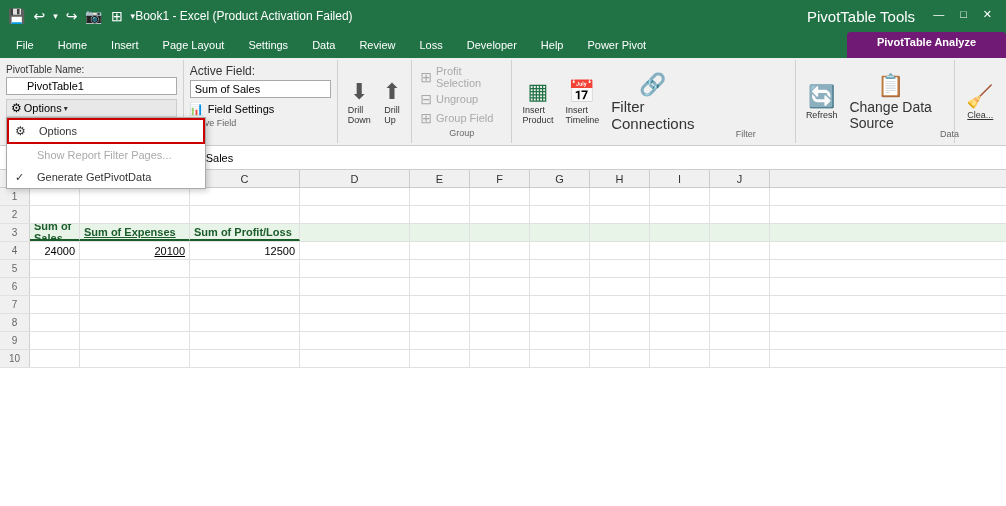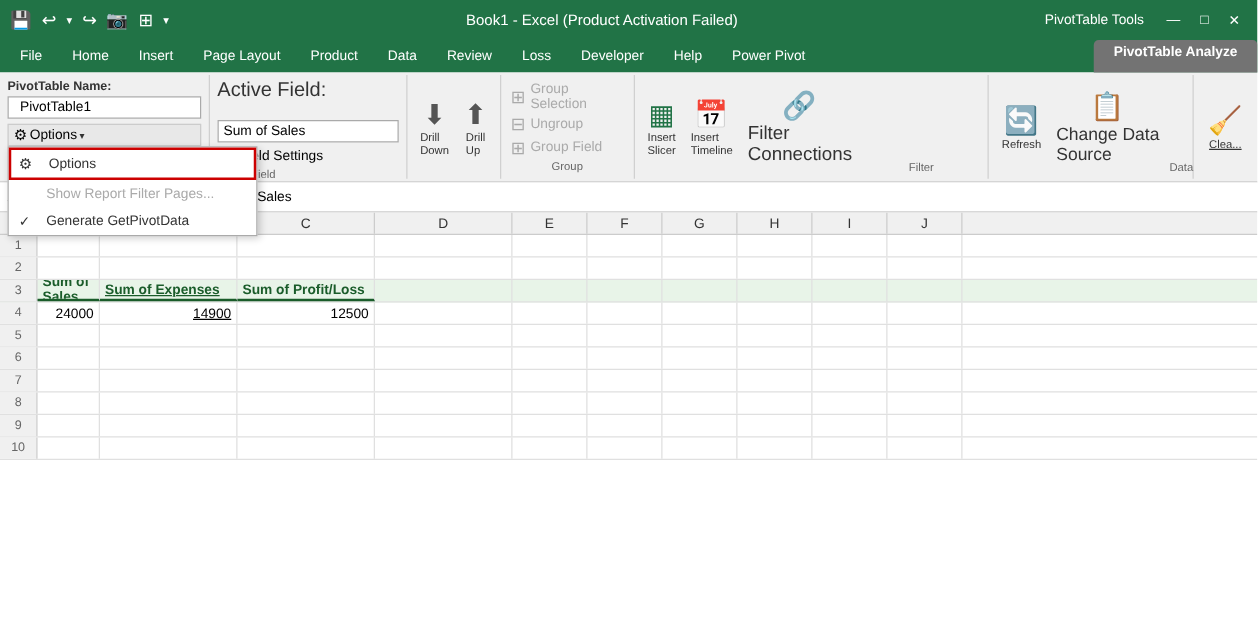--- a/index.html
+++ b/index.html
@@ -9,44 +9,44 @@
     .title-bar {
       background: #217346;
       color: white;
       height: 32px;
       display: flex;
       align-items: center;
       justify-content: space-between;
       padding: 0 8px;
     }
     .title-bar-icons { display: flex; gap: 8px; align-items: center; }
-    .title-bar-title { flex: 1; text-align: center; font-size: 12px; }
+    .title-bar-title { flex: 1; font-size: 12px; }
 
     
     .ribbon-tabs {
       background: #217346;
       display: flex;
       padding: 0 0 0 4px;
       height: 26px;
     }
     .ribbon-tab {
       padding: 4px 12px;
       color: white;
       font-size: 11px;
       cursor: pointer;
       display: flex;
       align-items: center;
       border-radius: 4px 4px 0 0;
     }
     .ribbon-tab-pivottable {
-      background: #737373;
+      background: #701a75;
       color: white;
       margin-left: auto;
       border-radius: 4px 4px 0 0;
-      padding: 4px 16px;
+      padding: 4px 30px;
       font-size: 11px;
       font-weight: 600;
     }
 
     
     .ribbon {
       background: #f0f0f0;
       border-bottom: 1px solid #ccc;
       display: flex;
       align-items: stretch;
@@ -59,37 +59,37 @@
       margin-top: auto;
       padding-top: 2px;
     }
 
     
     .pivot-name-section {
       padding: 4px 6px;
       border-right: 1px solid #d0d0d0;
       min-width: 110px;
     }
-    .pivot-name-label { font-size: 10px; color: #333; margin-bottom: 2px; font-weight: bold; }
+    .pivot-name-label { font-size: 10px; color: #333; margin-bottom: 2px; }
     .pivot-name-input {
       width: 100%;
       border: 1px solid #aaa;
-      padding: 2px 9px;
+      padding: 2px 20px;
       font-size: 11px;
       background: white;
       margin-bottom: 4px;
     }
 
     
     .active-field-section {
       padding: 4px 6px;
       border-right: 1px solid #d0d0d0;
       min-width: 130px;
     }
-    .active-field-label { font-size: 16px; color: #333; margin-bottom: 14px; }
+    .active-field-label { font-size: 12px; color: #333; margin-bottom: 2px; }
     .active-field-input {
       width: 100%;
       border: 1px solid #aaa;
       padding: 2px 4px;
       font-size: 11px;
       background: white;
       margin-bottom: 4px;
     }
     .field-settings-btn {
       display: flex;
@@ -287,33 +287,33 @@
     <span style="font-size:14px;color:white;cursor:pointer;">💾</span>
     <span style="font-size:14px;color:white;cursor:pointer;">↩</span>
     <span style="font-size:9px;color:white;cursor:pointer;">▾</span>
     <span style="font-size:14px;color:white;cursor:pointer;">↪</span>
     <span style="font-size:14px;color:white;cursor:pointer;">📷</span>
     <span style="font-size:14px;color:white;cursor:pointer;">⊞</span>
     <span style="font-size:9px;color:white;cursor:pointer;">▾</span>
   </div>
   <div class="title-bar-title">Book1 - Excel (Product Activation Failed)</div>
   <div style="display:flex;gap:4px;">
-    <span style="font-size:11px;color:white;padding:0 8px;">PivotTable Tools</span>
+    <span style="font-size:15px;color:white;padding:0 8px;">PivotTable Tools</span>
     <span style="color:white;cursor:pointer;padding:0 6px;">—</span>
     <span style="color:white;cursor:pointer;padding:0 6px;">□</span>
     <span style="color:white;cursor:pointer;padding:0 6px;">✕</span>
   </div>
 </div>
 
 <div class="ribbon-tabs">
   <div class="ribbon-tab">File</div>
   <div class="ribbon-tab">Home</div>
   <div class="ribbon-tab">Insert</div>
   <div class="ribbon-tab">Page Layout</div>
-  <div class="ribbon-tab">Product</div>
+  <div class="ribbon-tab">Settings</div>
   <div class="ribbon-tab">Data</div>
   <div class="ribbon-tab">Review</div>
   <div class="ribbon-tab">Loss</div>
   <div class="ribbon-tab">Developer</div>
   <div class="ribbon-tab">Help</div>
   <div class="ribbon-tab">Power Pivot</div>
   <div class="ribbon-tab-pivottable">PivotTable Analyze</div>
 </div>
 
 <div class="ribbon">
@@ -364,38 +364,38 @@
       <div class="drill-btn">
         <span style="font-size:22px;color:#555;">⬆</span>
         <span style="font-size:9px;color:#333;">Drill<br>Up</span>
       </div>
     </div>
   </div>
 
   <div style="padding:4px 8px;border-right:1px solid #d0d0d0;min-width:100px;display:flex;flex-direction:column;justify-content:space-around;">
     <div style="display:flex;align-items:center;gap:4px;font-size:11px;color:#aaa;">
       <span style="font-size:14px;">⊞</span>
-      <span>Group Selection</span>
+      <span>Profit Selection</span>
     </div>
     <div style="display:flex;align-items:center;gap:4px;font-size:11px;color:#aaa;">
       <span style="font-size:14px;">⊟</span>
       <span>Ungroup</span>
     </div>
     <div style="display:flex;align-items:center;gap:4px;font-size:11px;color:#aaa;">
       <span style="font-size:14px;">⊞</span>
       <span>Group Field</span>
     </div>
     <div style="font-size:9px;color:#666;text-align:center;">Group</div>
   </div>
 
   <div class="filter-section">
     <div class="filter-btn">
       <span style="font-size:22px;color:#217346;">▦</span>
       <span style="font-size:9px;">Insert
-Slicer</span>
+Product</span>
     </div>
     <div class="filter-btn">
       <span style="font-size:22px;color:#555;">📅</span>
       <span style="font-size:9px;">Insert
 Timeline</span>
     </div>
     <div class="filter-btn">
       <span style="font-size:22px;color:#555;">🔗</span>
       <span style="font-size:15px;">Filter
 Connections</span>
@@ -491,21 +491,21 @@
       <div class="grid-cell cF"></div>
       <div class="grid-cell cG"></div>
       <div class="grid-cell cH"></div>
       <div class="grid-cell cI"></div>
       <div class="grid-cell cJ"></div>
     </div>
 
     <div class="grid-row">
       <div class="row-num">4</div>
       <div class="grid-cell cA number">24000</div>
-      <div class="grid-cell cB number">14900</div>
+      <div class="grid-cell cB number">20100</div>
       <div class="grid-cell cC number">12500</div>
       <div class="grid-cell cD"></div>
       <div class="grid-cell cE"></div>
       <div class="grid-cell cF"></div>
       <div class="grid-cell cG"></div>
       <div class="grid-cell cH"></div>
       <div class="grid-cell cI"></div>
       <div class="grid-cell cJ"></div>
     </div>
 

